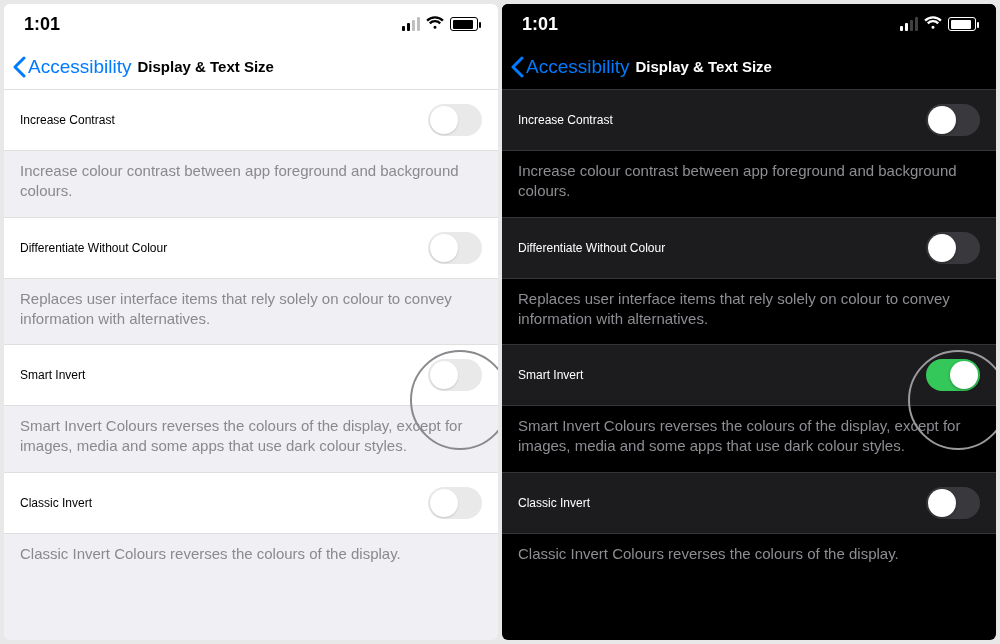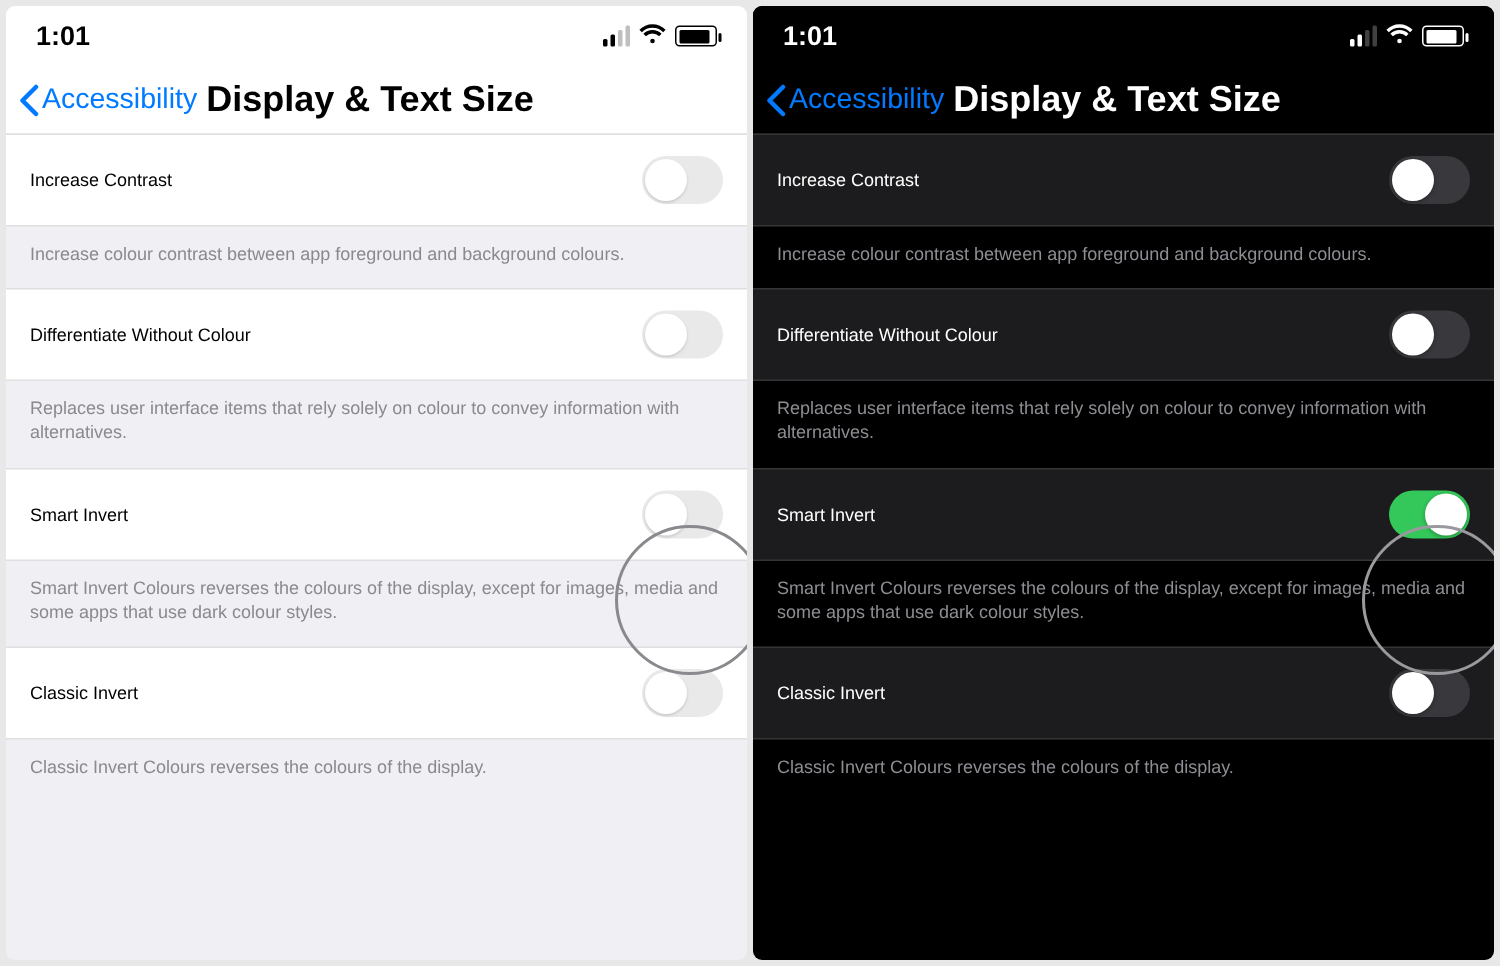--- a/index.html
+++ b/index.html
@@ -55,42 +55,42 @@
   .pane.dark  .nav-bar { background: #000; }
   .back-btn {
     display: flex;
     align-items: center;
     color: #007aff;
     font-size: 19px;
     gap: 2px;
     cursor: pointer;
   }
   .nav-title {
-    font-size: 24px;
+    font-size: 15px;
     font-weight: 600;
     margin-left: 6px;
   }
 
   
   .row {
     display: flex;
     align-items: center;
     justify-content: space-between;
     padding: 14px 16px;
     font-size: 12px;
     border-top: 1px solid rgba(128,128,128,.25);
     border-bottom: 1px solid rgba(128,128,128,.25);
     margin-top: -1px;
   }
   .pane.light .row { background: #fff; }
   .pane.dark  .row { background: #1c1c1e; }
 
   .desc {
     padding: 10px 16px 16px 16px;
-    font-size: 12px;
+    font-size: 15px;
     line-height: 1.35;
     color: #8a8a8e;
   }
   .pane.dark .desc { color: #8d8d93; }
 
   
   .toggle {
     width: 54px;
     height: 32px;
     border-radius: 16px;

